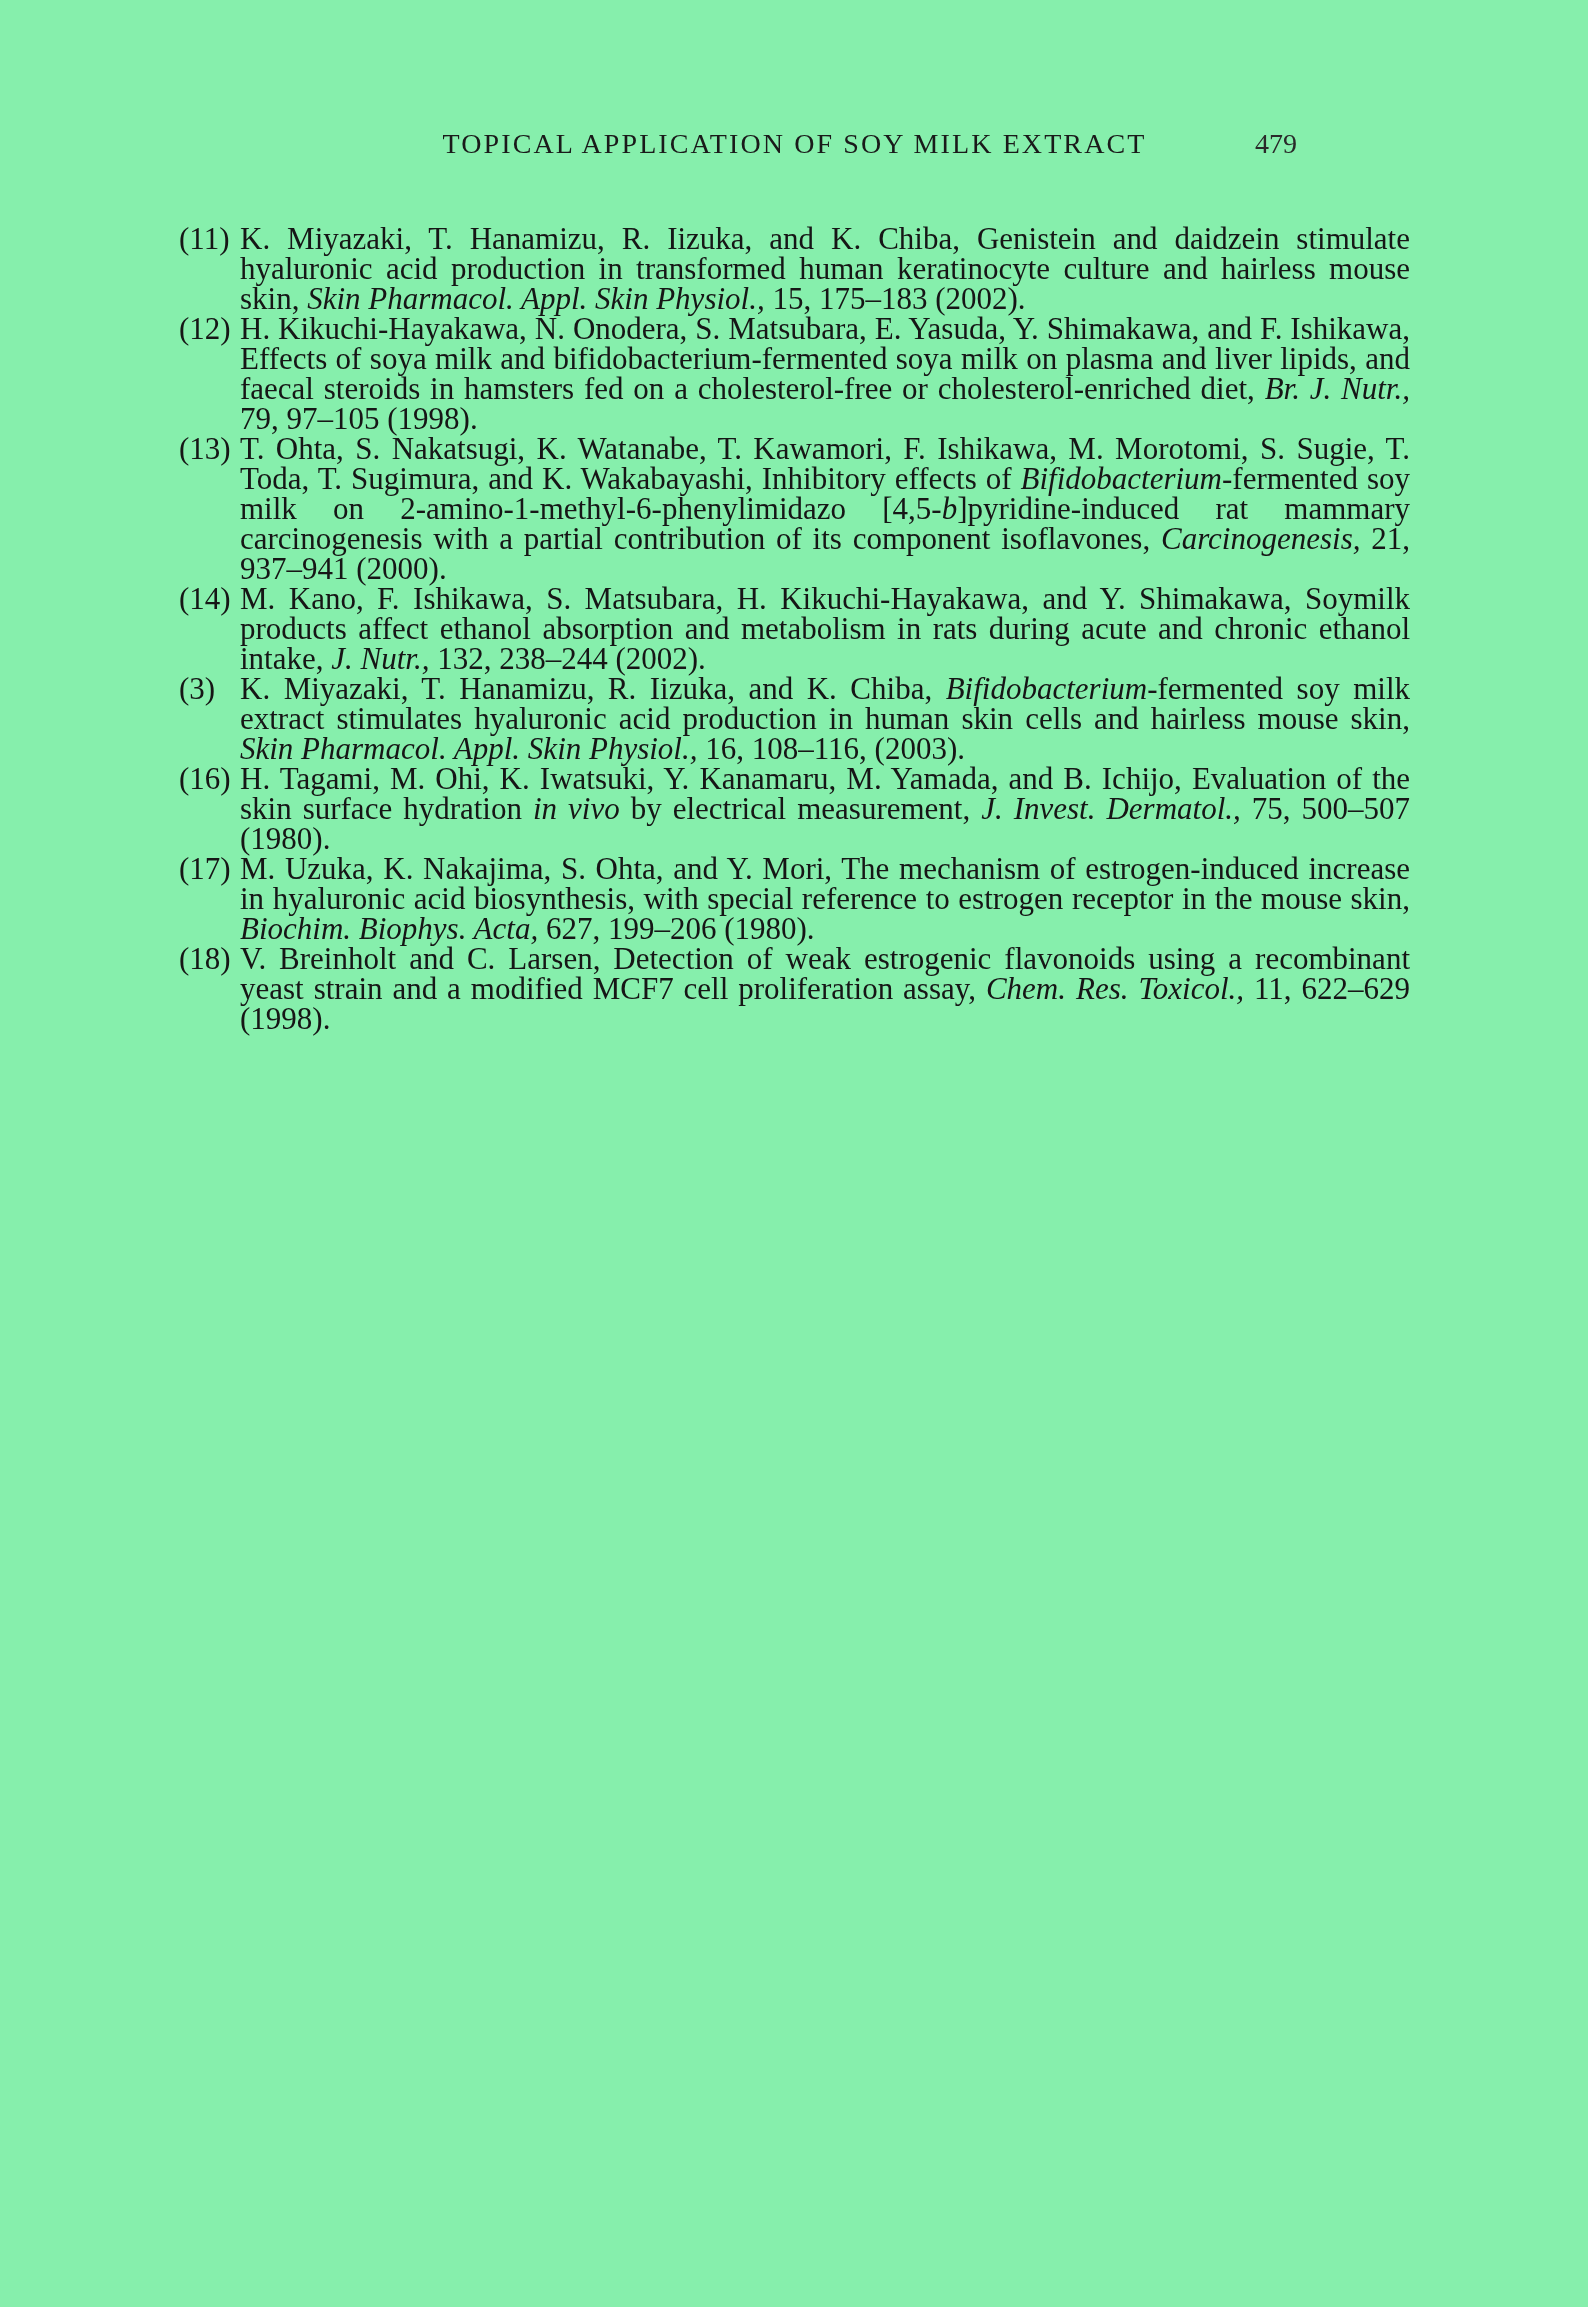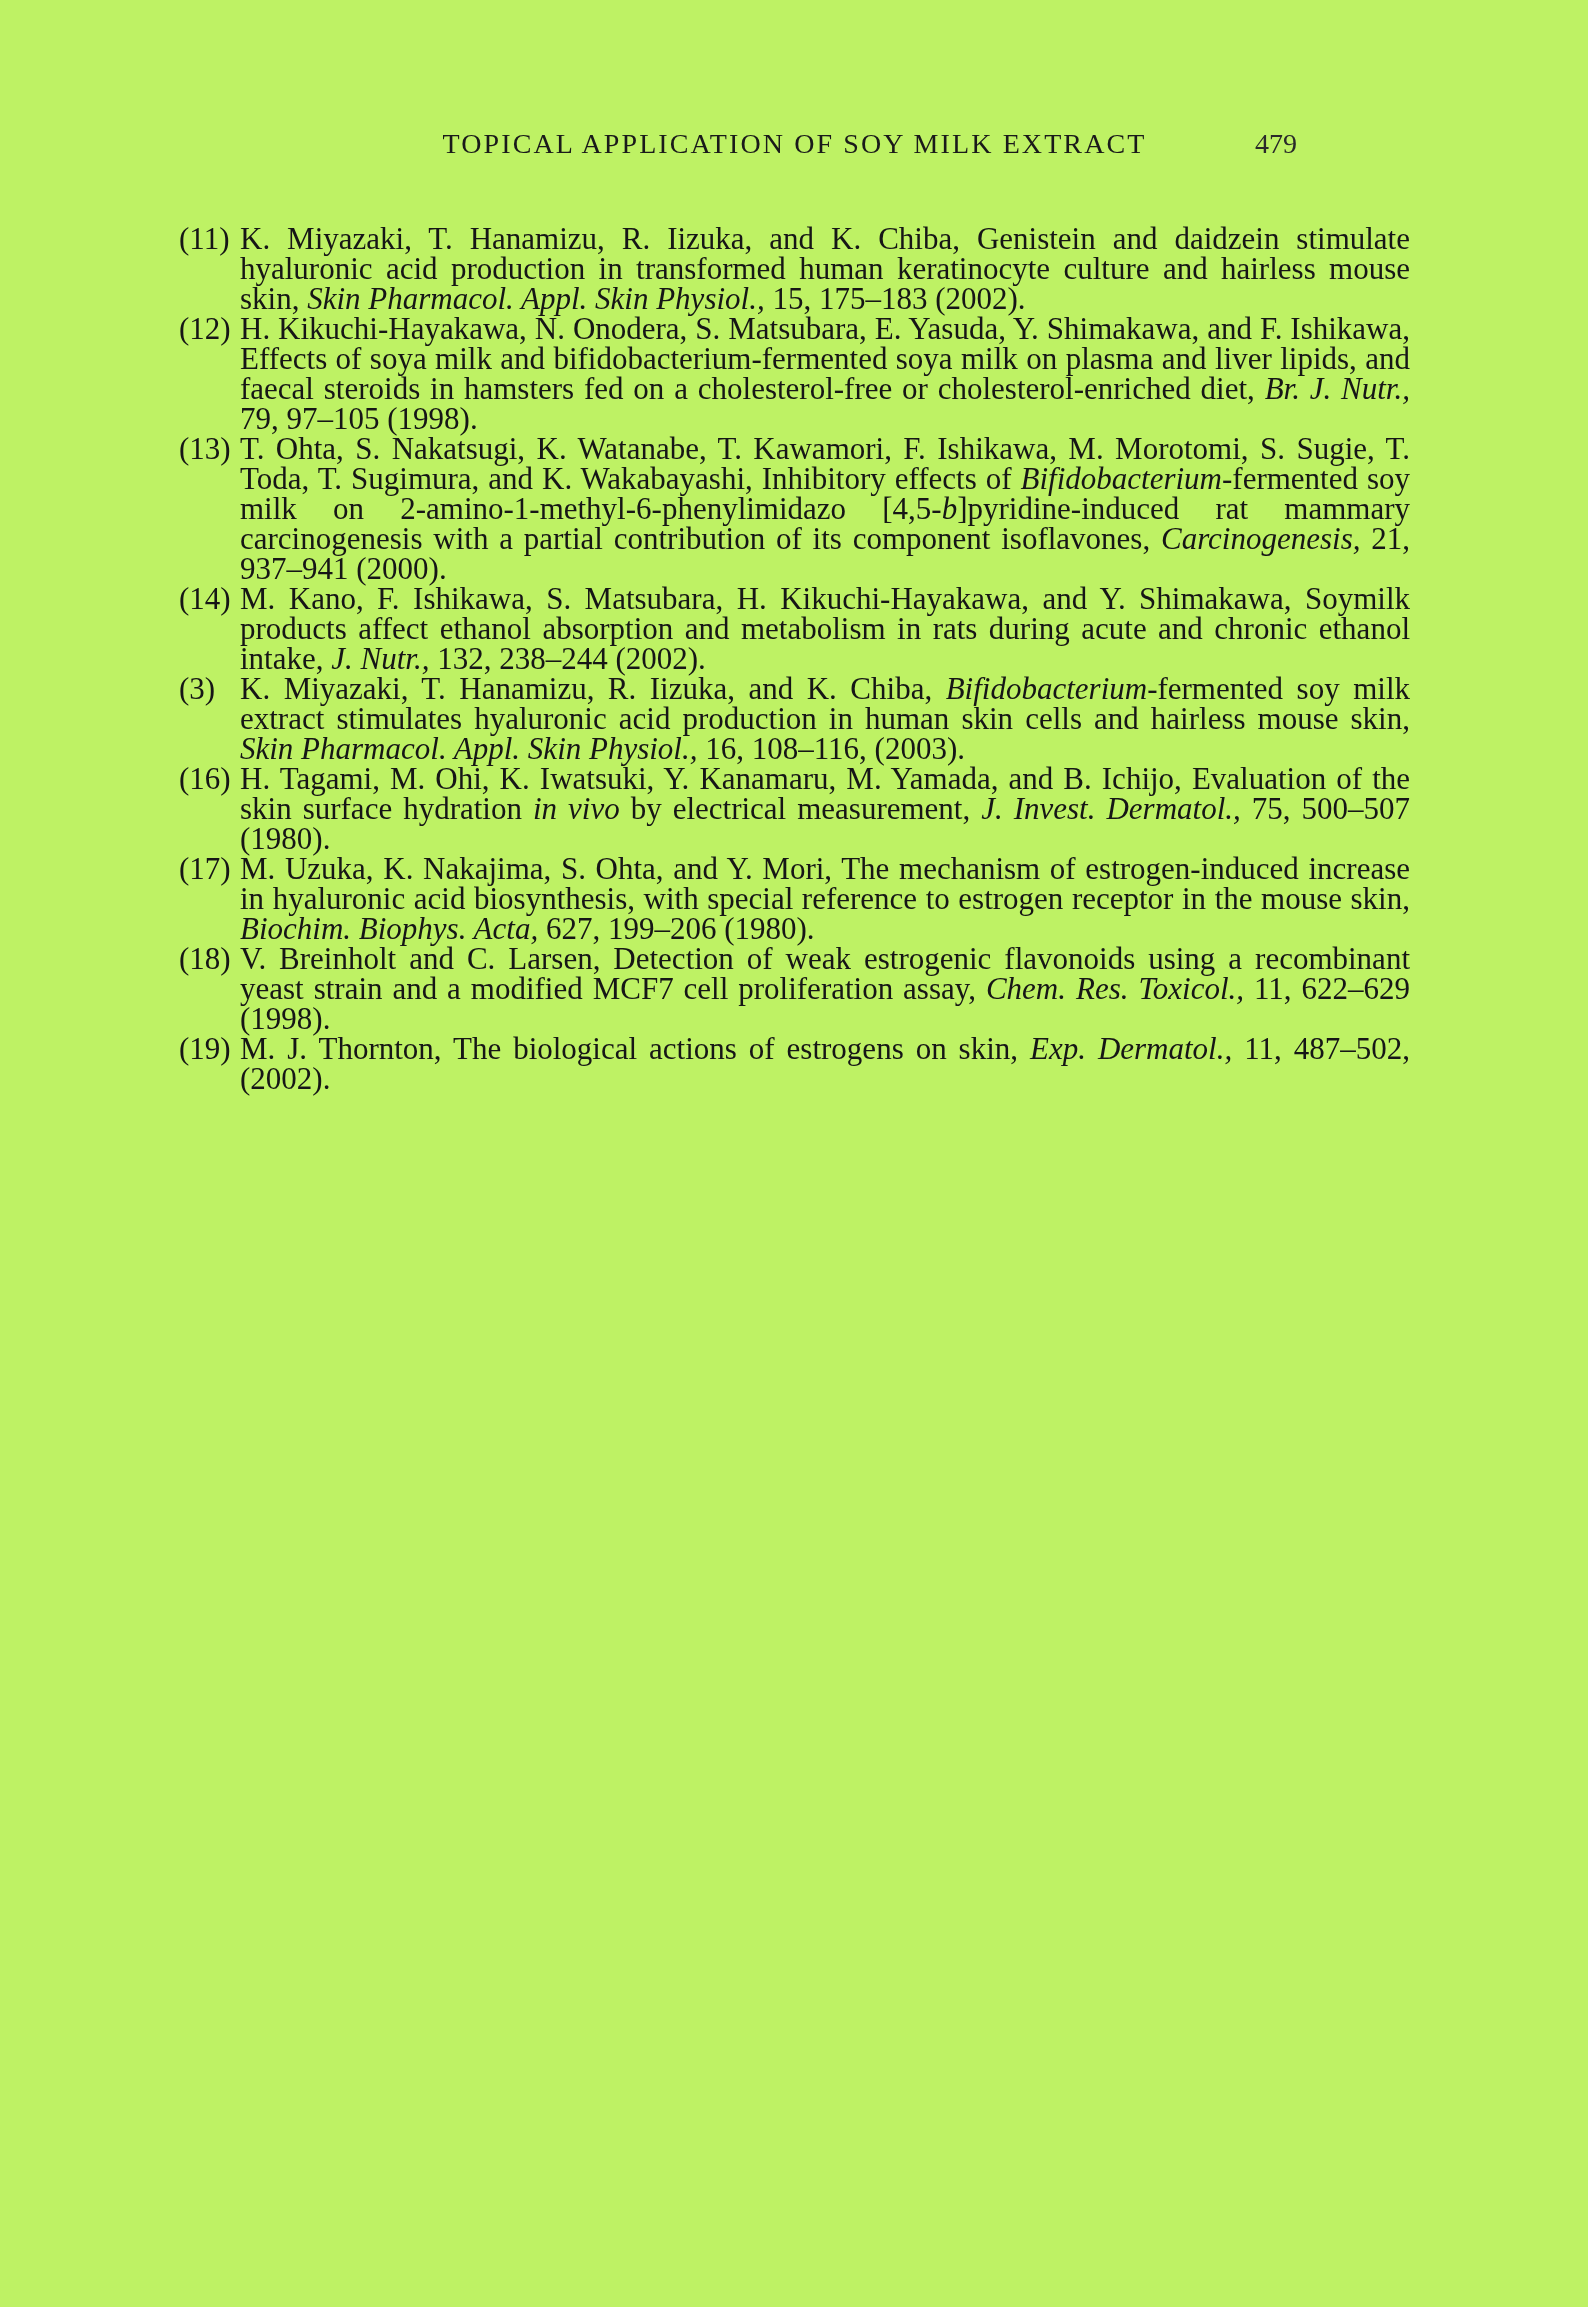--- a/index.html
+++ b/index.html
@@ -4,21 +4,21 @@
 <style>
   html, body {
     margin: 0;
     padding: 0;
     background: #ffffff;
   }
   .page {
     position: relative;
     width: 1589px;
     height: 2308px;
-    background: #bef264;
+    background: #86efac;
     font-family: "Liberation Serif", "DejaVu Serif", serif;
     color: #141414;
     overflow: hidden;
   }
   .header {
     position: absolute;
     top: 128px;
     left: 0;
     width: 100%;
     height: 38px;
@@ -95,19 +95,15 @@
         <span class="ref-text">H. Tagami, M. Ohi, K. Iwatsuki, Y. Kanamaru, M. Yamada, and B. Ichijo, Evaluation of the skin surface hydration <span class="it">in vivo</span> by electrical measurement, <span class="it">J. Invest. Dermatol.,</span> <span class="bd">75,</span> 500–507 (1980).</span>
       </div>
       <div class="ref">
         <span class="ref-num">(17)</span>
         <span class="ref-text">M. Uzuka, K. Nakajima, S. Ohta, and Y. Mori, The mechanism of estrogen-induced increase in hyaluronic acid biosynthesis, with special reference to estrogen receptor in the mouse skin, <span class="it">Biochim. Biophys. Acta,</span> <span class="bd">627,</span> 199–206 (1980).</span>
       </div>
       <div class="ref">
         <span class="ref-num">(18)</span>
         <span class="ref-text">V. Breinholt and C. Larsen, Detection of weak estrogenic flavonoids using a recombinant yeast strain and a modified MCF7 cell proliferation assay, <span class="it">Chem. Res. Toxicol.,</span> <span class="bd">11,</span> 622–629 (1998).</span>
       </div>
-      <div class="ref">
-        <span class="ref-num">(19)</span>
-        <span class="ref-text">M. J. Thornton, The biological actions of estrogens on skin, <span class="it">Exp. Dermatol.,</span> <span class="bd">11,</span> 487–502, (2002).</span>
-      </div>
     </div>
 </div>
 
 
 </body></html>

